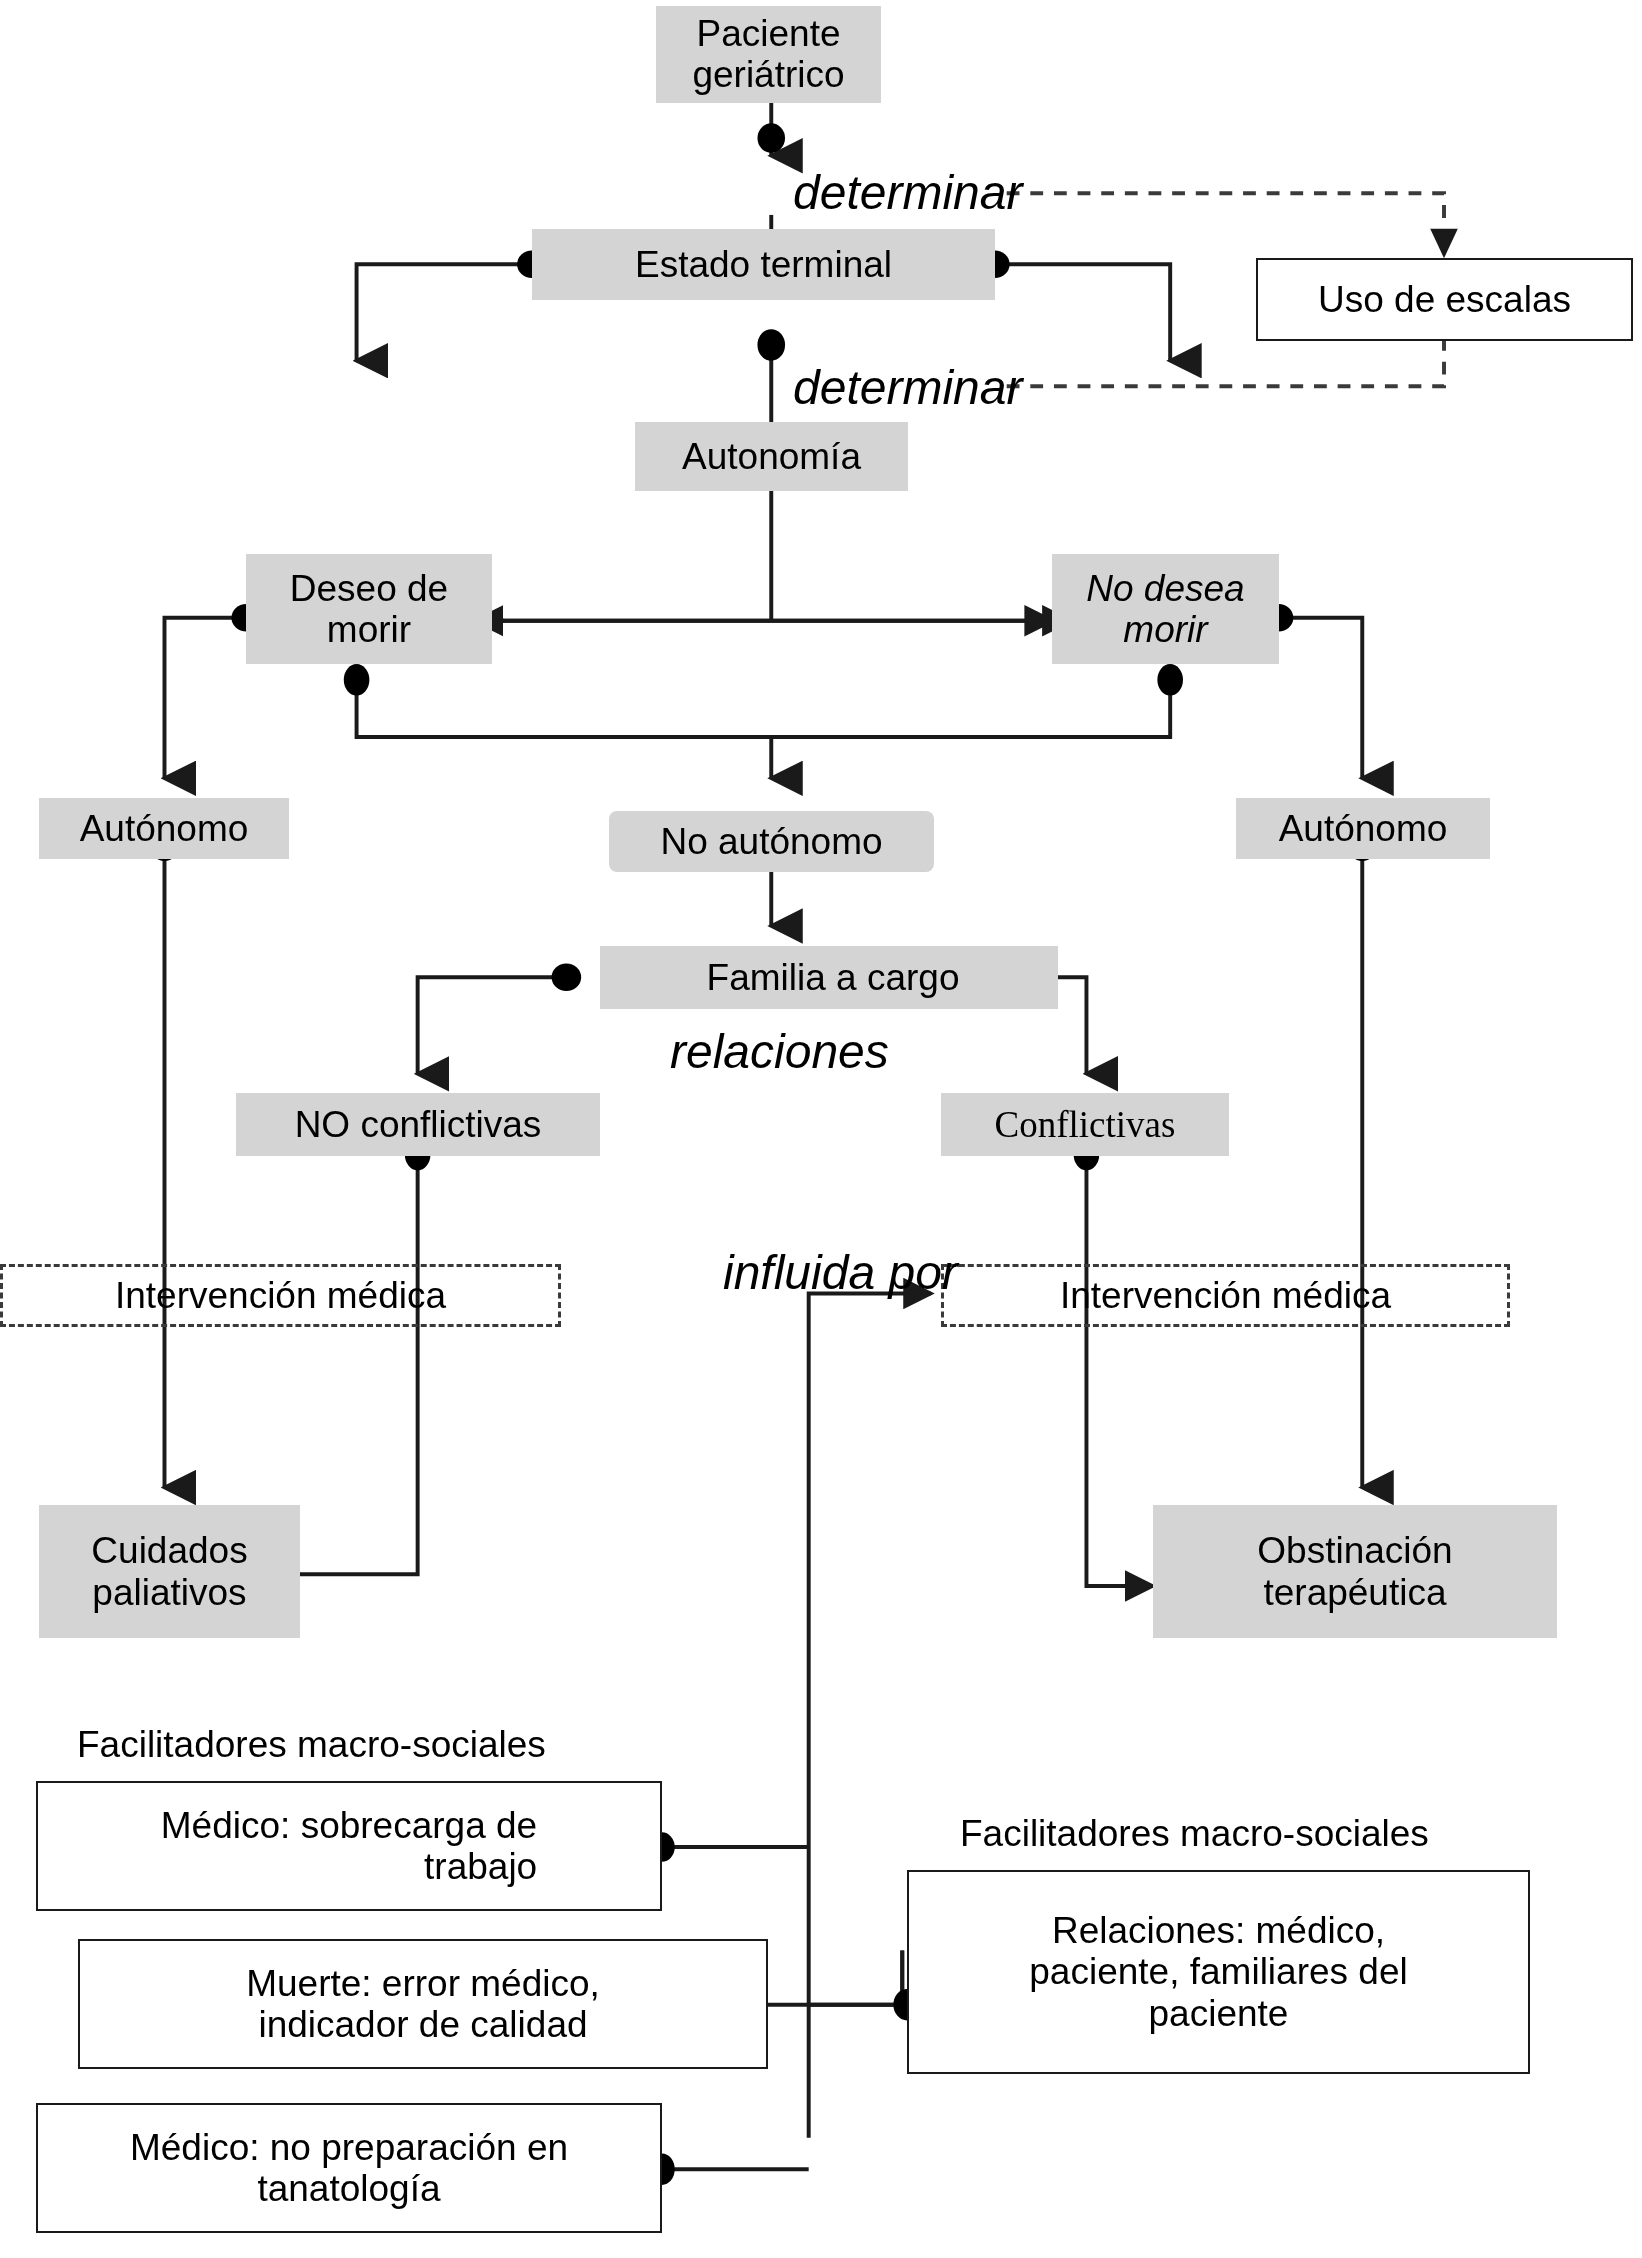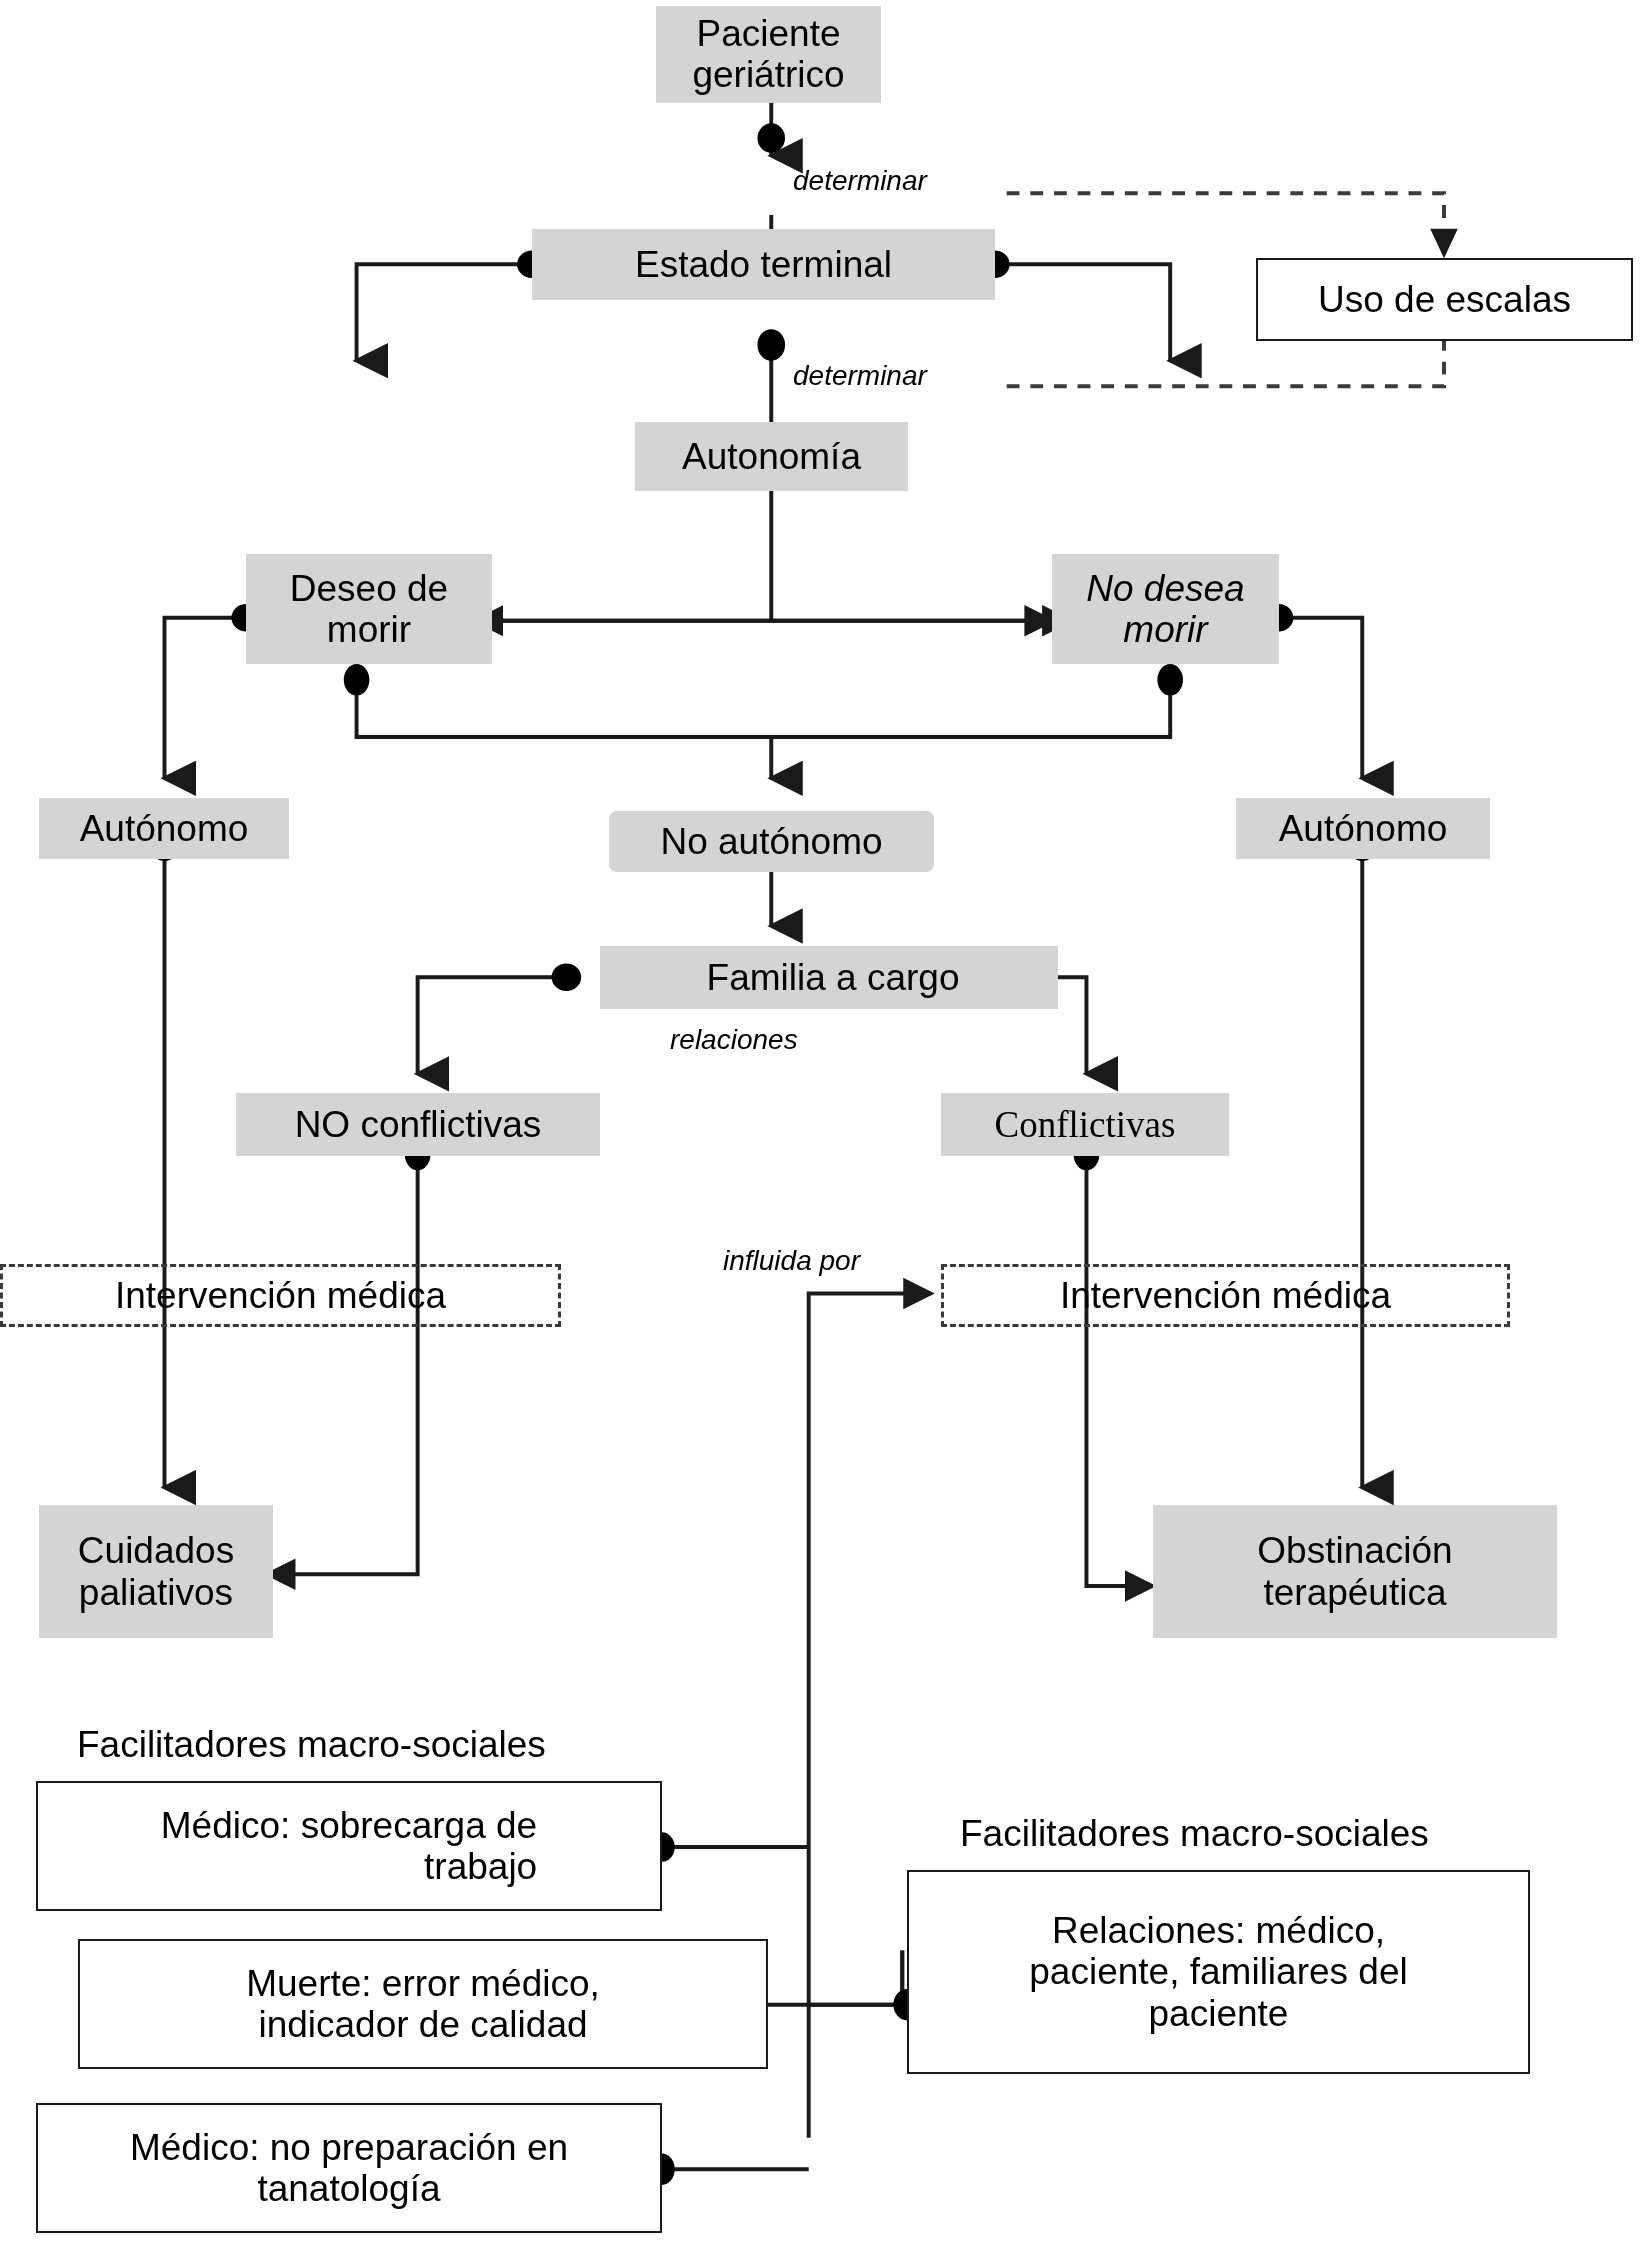--- a/index.html
+++ b/index.html
@@ -45,21 +45,21 @@
     border: 2.5px solid #1a1a1a;
   }
   .node-dashed {
     background: transparent;
     border: 3.9px dashed #3a3a3a;
   }
   .edge-label {
     position: absolute;
     font-family: "Liberation Sans", sans-serif;
     font-style: italic;
-    font-size: 28px;
+    font-size: 48px;
     color: #000000;
     white-space: nowrap;
     background: transparent;
   }
   .group-caption {
     position: absolute;
     font-family: "Liberation Sans", sans-serif;
     font-size: 37px;
     color: #000000;
     white-space: nowrap;
@@ -194,21 +194,21 @@
   <div class="node-box node-gray" style="left:600px; top:946px; width:458px; height:63px;padding-left:8px;">Familia a cargo</div>
 
   <div class="node-box node-gray" style="left:236px; top:1093px; width:364px; height:63px;">NO conflictivas</div>
 
   <div class="node-box node-gray" style="left:941px; top:1093px; width:288px; height:63px;font-family:Liberation Serif, serif;">Conflictivas</div>
 
   <div class="node-box node-dashed" style="left:0px; top:1264px; width:561px; height:63px;">Intervención médica</div>
 
   <div class="node-box node-dashed" style="left:941px; top:1264px; width:569px; height:63px;">Intervención médica</div>
 
-  <div class="node-box node-gray" style="left:39px; top:1505px; width:234px; height:133px;">Cuidados
+  <div class="node-box node-gray" style="left:39px; top:1505px; width:261px; height:133px;">Cuidados
 paliativos</div>
 
   <div class="node-box node-gray" style="left:1153px; top:1505px; width:404px; height:133px;">Obstinación
 terapéutica</div>
 
   <div class="node-box node-outline" style="left:36px; top:1781px; width:626px; height:130px;text-align:right;">Médico: sobrecarga de
 trabajo</div>
 
   <div class="node-box node-outline" style="left:49px; top:1939px; width:690px; height:130px;margin-left:29px;">Muerte: error médico,
 indicador de calidad</div>

